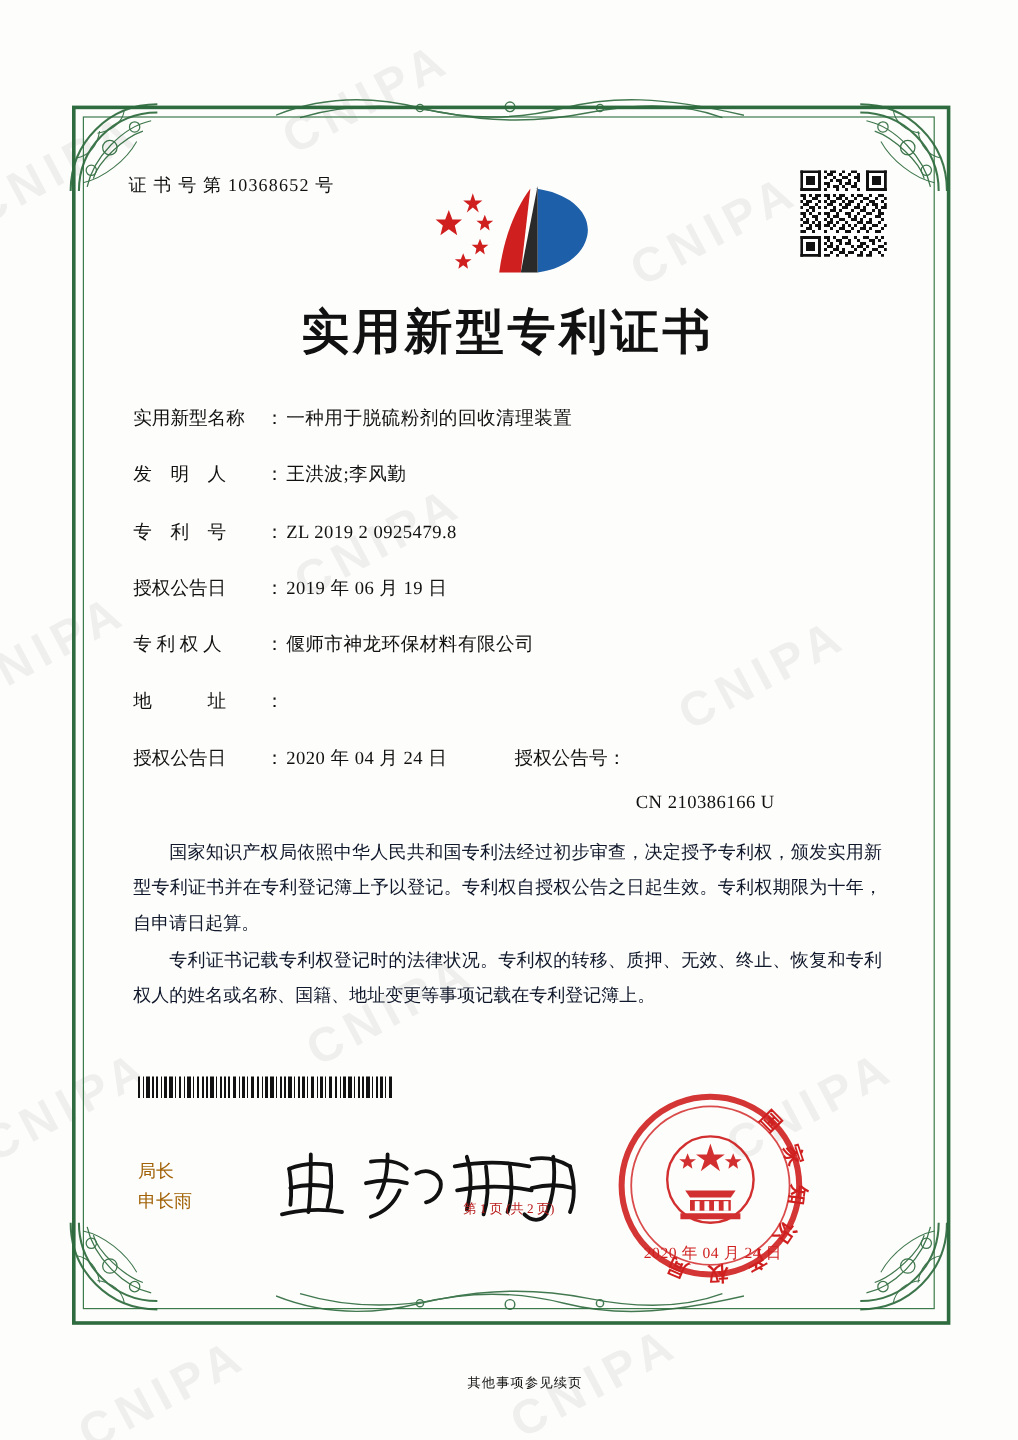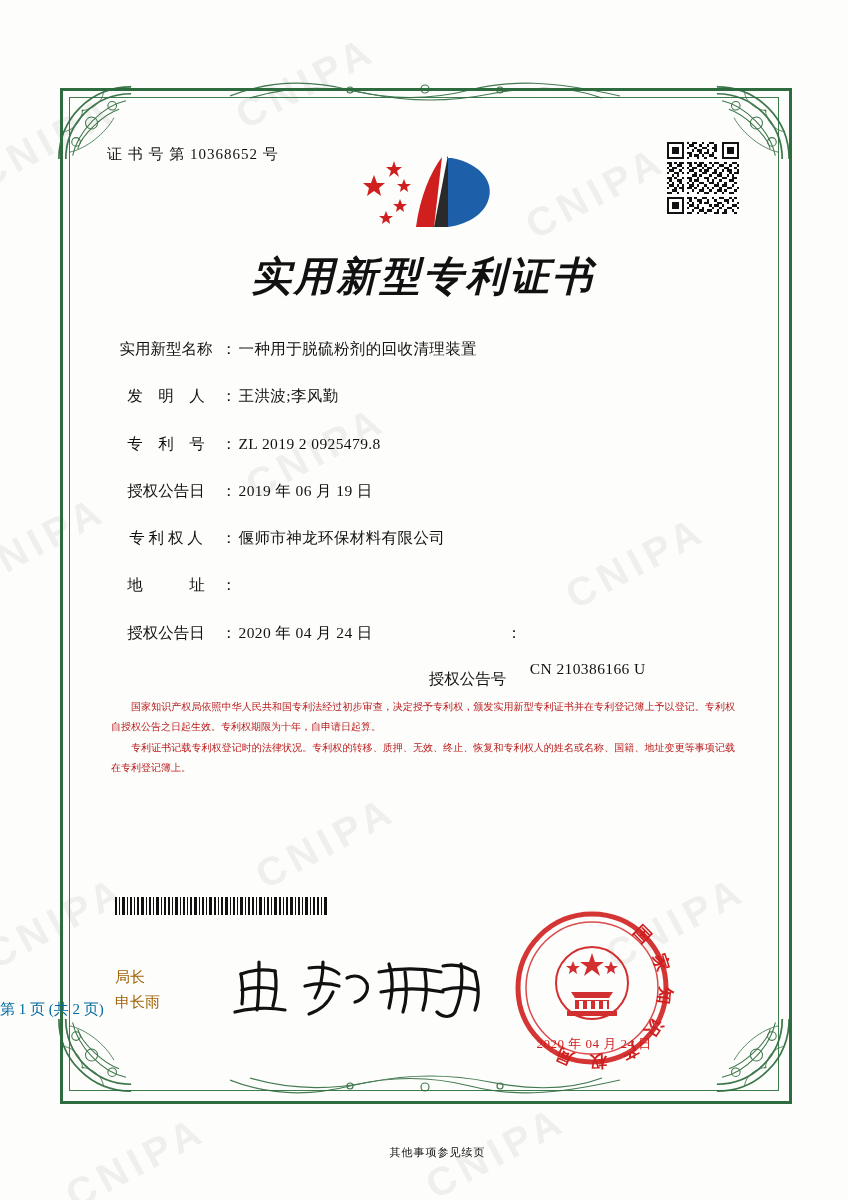--- a/index.html
+++ b/index.html
@@ -121,21 +121,20 @@
     position: absolute;
     left: 0;
     right: 0;
     top: 152px;
     text-align: center;
     font-size: 40px;
     font-weight: bold;
     letter-spacing: 3px;
     color: #111;
     font-family: "DejaVu Serif", "Liberation Serif", serif;
-    font-style: italic;
   }
 
   .fields {
     position: absolute;
     left: 42px;
     top: 240px;
     width: 620px;
   }
   .field-row {
     display: flex;
@@ -143,47 +142,45 @@
     margin-bottom: 24px;
     font-size: 15.5px;
     color: #111;
     line-height: 1.5;
   }
   .field-label {
     width: 110px;
     flex: 0 0 110px;
     letter-spacing: 0px;
     white-space: nowrap;
-    text-align: center;
   }
   .field-sep { margin: 0 2px 0 0; }
   .field-value {
     flex: 1;
     letter-spacing: 0.4px;
   }
   .field-row.dual .field-value { flex: 0 0 auto; }
   .second-label {
     margin-left: 56px;
     white-space: nowrap;
-    margin-top: 46px;
   }
   .second-value {
     margin-left: 6px;
     white-space: nowrap;
     letter-spacing: 0.4px;
     margin-top: 36px;
   }
 
   .paragraphs {
     position: absolute;
     left: 42px;
     top: 600px;
     width: 624px;
-    font-size: 10px;
-    color: #b91c1c;
+    font-size: 15px;
+    color: #0f172a;
     line-height: 1.95;
     text-align: justify;
   }
   .paragraphs p {
     margin: 0 0 2px 0;
     text-indent: 2em;
   }
 
   
   .barcode {
@@ -229,22 +226,23 @@
     color: #cf1f1f;
     letter-spacing: 0.5px;
     font-family: "Liberation Serif", serif;
   }
 
   .page-no {
     position: absolute;
     left: 0;
     right: 0;
     top: 1000px;
-    font-size: 15px;
-    color: #0369a1;
+    text-align: center;
+    font-size: 11px;
+    color: #b91c1c;
     z-index: 4;
   }
   .footer-note {
     position: absolute;
     left: 0;
     right: 0;
     top: 1145px;
     text-align: center;
     font-size: 11px;
     color: #111;

